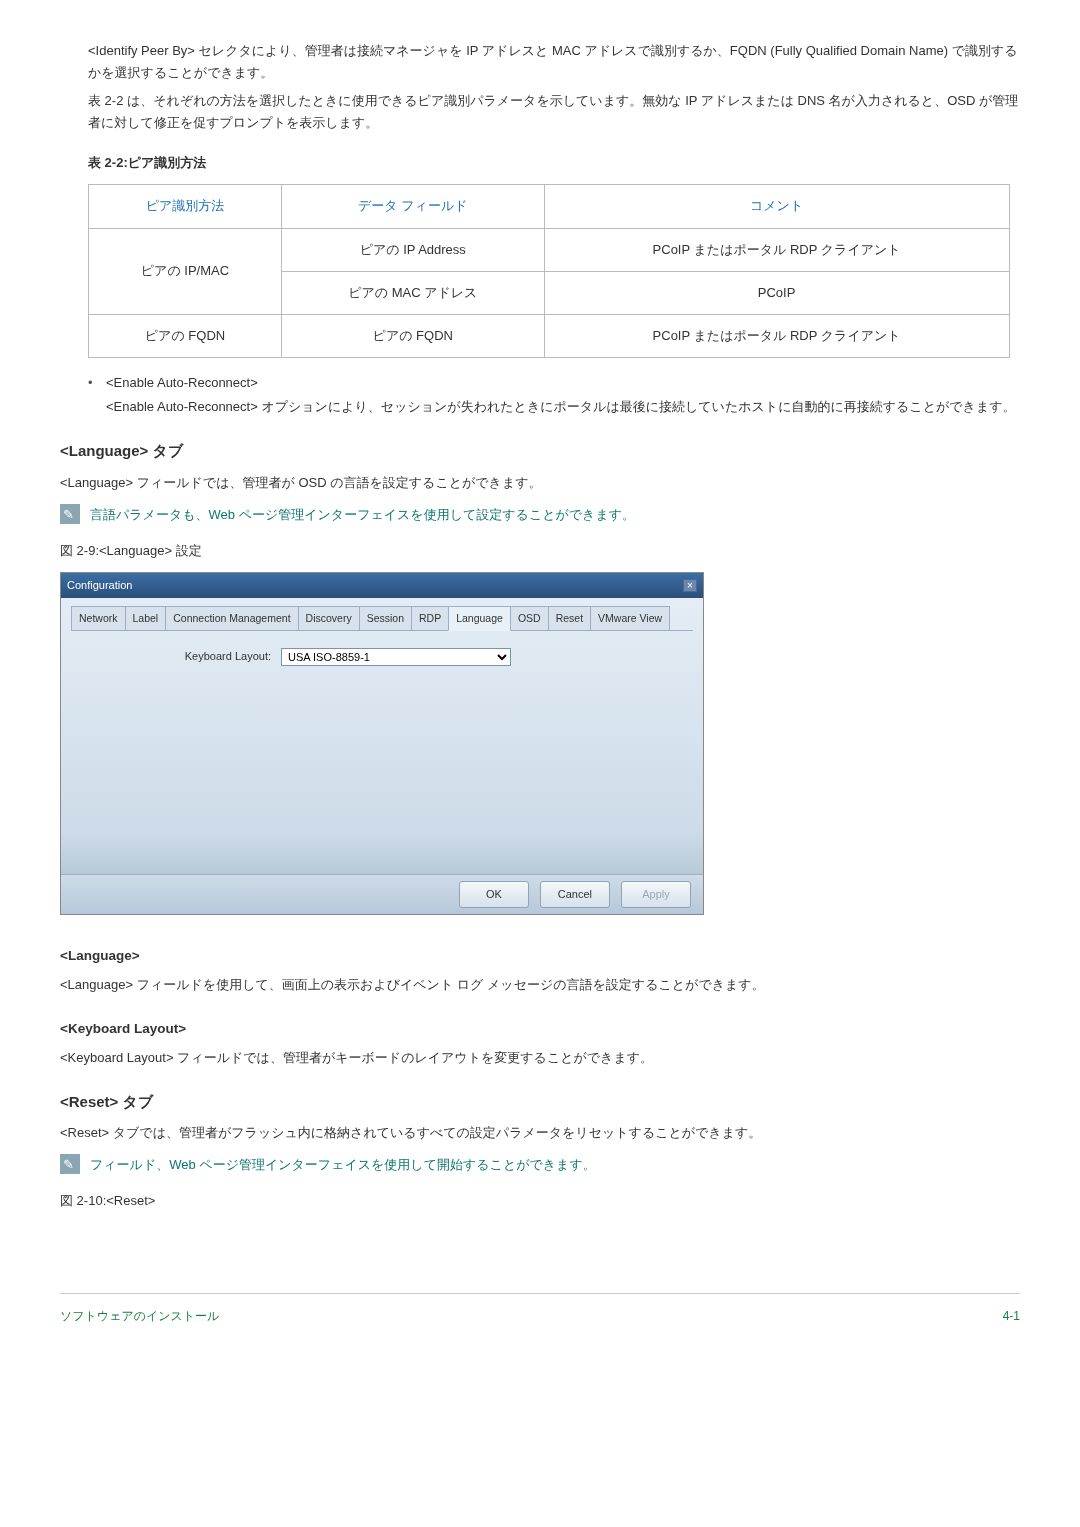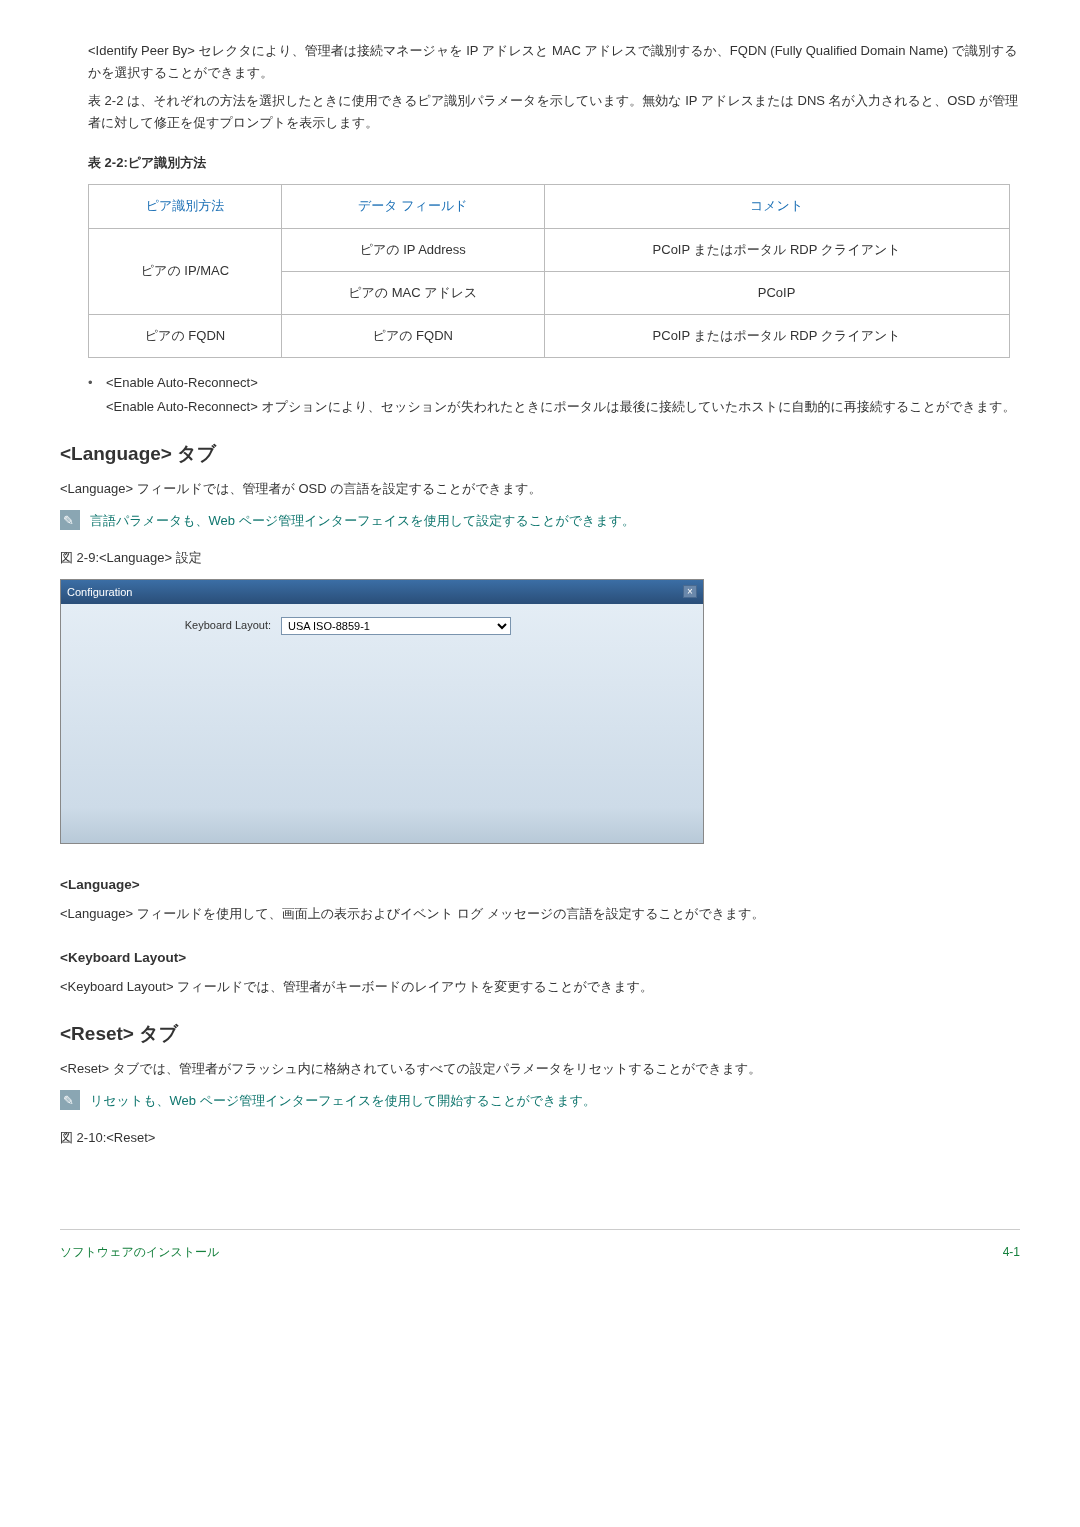--- a/index.html
+++ b/index.html
@@ -23,21 +23,21 @@
   table.peer th, table.peer td {
     border: 1px solid #bbb;
     padding: 10px 12px;
     text-align: center;
     vertical-align: middle;
     font-weight: normal;
   }
   table.peer th { color: #1a6fb5; }
   .bullet-row { display: flex; margin: 6px 0 2px 28px; }
   .bullet-mark { width: 18px; color: #555; }
-  .h-tab { font-weight: bold; font-size: 19px; margin: 20px 0 8px 0; }
+  .h-tab { font-weight: bold; font-size: 15px; margin: 20px 0 8px 0; }
   .note-row { display: flex; align-items: flex-start; margin: 10px 0; }
   .note-icon {
     width: 20px; height: 20px; flex-shrink: 0;
     background: #8aa6b3;
     position: relative;
     margin-right: 10px;
   }
   .note-icon::after {
     content: "✎";
     position: absolute;
@@ -196,42 +196,59 @@
 </div>
 
 <div class="fig-cap">図 2-9:&lt;Language&gt; 設定</div>
 
 <div class="dialog">
   <div class="dlg-title">
     <span>Configuration</span>
     <span class="dlg-close">×</span>
   </div>
   <div class="dlg-body">
+    <div class="tabs">
+      <div class="tab">Network</div>
+      <div class="tab">Label</div>
+      <div class="tab">Connection Management</div>
+      <div class="tab">Discovery</div>
+      <div class="tab">Session</div>
+      <div class="tab">RDP</div>
+      <div class="tab active">Language</div>
+      <div class="tab">OSD</div>
+      <div class="tab">Reset</div>
+      <div class="tab">VMware View</div>
+    </div>
     <div class="form-row">
       <div class="lbl">Keyboard Layout:</div>
       <select class="sel-lg">
         <option>USA ISO-8859-1</option>
       </select>
     </div>
     <div class="dlg-spacer"></div>
   </div>
+  <div class="dlg-buttons">
+    <span class="btn">OK</span>
+    <span class="btn">Cancel</span>
+    <span class="btn disabled">Apply</span>
+  </div>
 </div>
 
 <div class="h-sub">&lt;Language&gt;</div>
 <p class="para">&lt;Language&gt; フィールドを使用して、画面上の表示およびイベント ログ メッセージの言語を設定することができます。</p>
 
 <div class="h-sub">&lt;Keyboard Layout&gt;</div>
 <p class="para">&lt;Keyboard Layout&gt; フィールドでは、管理者がキーボードのレイアウトを変更することができます。</p>
 
 <div class="h-tab">&lt;Reset&gt; タブ</div>
 <p class="para">&lt;Reset&gt; タブでは、管理者がフラッシュ内に格納されているすべての設定パラメータをリセットすることができます。</p>
 
 <div class="note-row">
   <div class="note-icon"></div>
-  <div class="note-text">リセットも、Web ページ管理インターフェイスを使用して開始することができます。</div>
+  <div class="note-text">フィールド、Web ページ管理インターフェイスを使用して開始することができます。</div>
 </div>
 
 <div class="fig-cap">図 2-10:&lt;Reset&gt;</div>
 
 <hr class="footer-rule">
 <div class="footer">
   <span>ソフトウェアのインストール</span>
   <span>4-1</span>
 </div>
 

